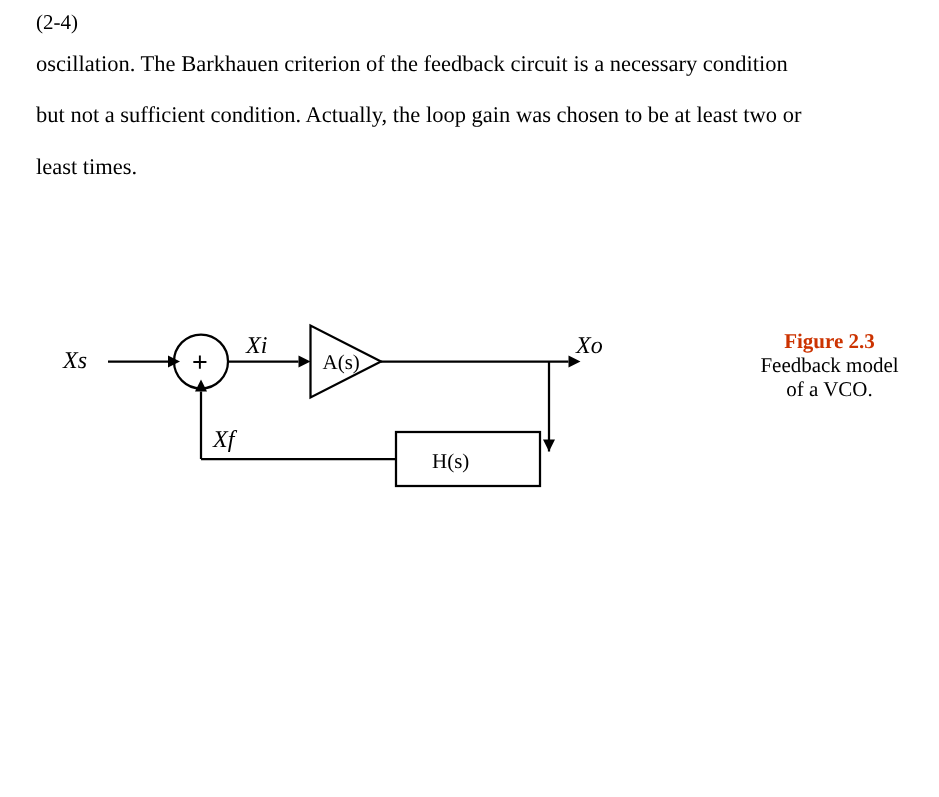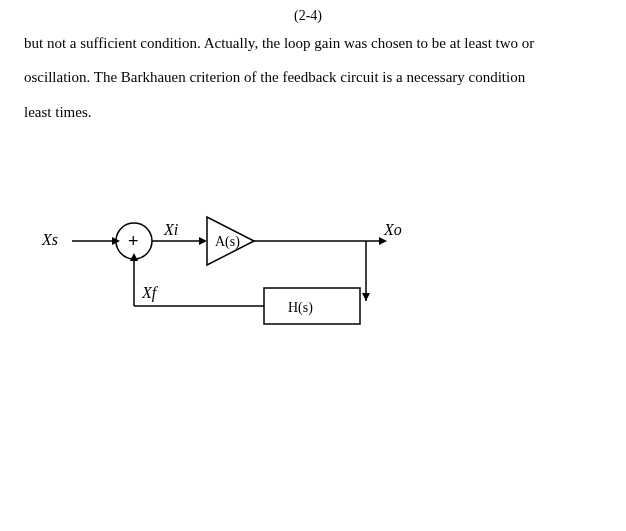--- a/index.html
+++ b/index.html
@@ -11,21 +11,21 @@
       font-size: 15px;
       color: #000;
       overflow: hidden;
     }
 
     .page-content {
       padding: 8px 24px 8px 24px;
     }
 
     .equation-line {
-      text-align: center;
+      text-align: left;
       font-size: 14px;
       margin-bottom: 6px;
       padding-right: 10px;
     }
 
     .text-block {
       text-align: justify;
       line-height: 1.75;
       margin-bottom: 8px;
       font-size: 15px;
@@ -64,22 +64,22 @@
 <body>
 
 <div class="page-content">
 
   <div class="equation-line">
     <span>(2-4)</span>
   </div>
 
   <div class="text-with-seal">
 
+    <div class="text-block">oscillation.  The  Barkhauen  criterion  of  the  feedback  circuit  is  a  necessary  condition</div>
     <div class="text-block">but not a sufficient condition. Actually, the loop gain was chosen to be at least two or</div>
-    <div class="text-block">oscillation.  The  Barkhauen  criterion  of  the  feedback  circuit  is  a  necessary  condition</div>
     <div class="text-block">least times.</div>
   </div>
 
   <div class="diagram-container">
     <div class="diagram-svg-wrapper">
       <svg width="480" height="220" viewBox="0 0 480 220">
 
         <text x="18" y="112" font-family="Times New Roman, serif" font-size="16" font-style="italic">Xs</text>
 
         <line x1="48" y1="108" x2="88" y2="108" stroke="#000" stroke-width="1.5"></line>
@@ -110,15 +110,18 @@
 
         <line x1="240" y1="173" x2="110" y2="173" stroke="#000" stroke-width="1.5"></line>
         <line x1="110" y1="173" x2="110" y2="128" stroke="#000" stroke-width="1.5"></line>
         <polygon points="106,128 110,120 114,128" fill="#000"></polygon>
 
         <text x="118" y="165" font-family="Times New Roman, serif" font-size="16" font-style="italic">Xf</text>
 
       </svg>
     </div>
 
+    <div class="figure-caption">
+      <span class="fig-label">Figure 2.3</span><span> Feedback model of a VCO.</span>
+    </div>
   </div>
 
 </div>
 
 </body></html>

